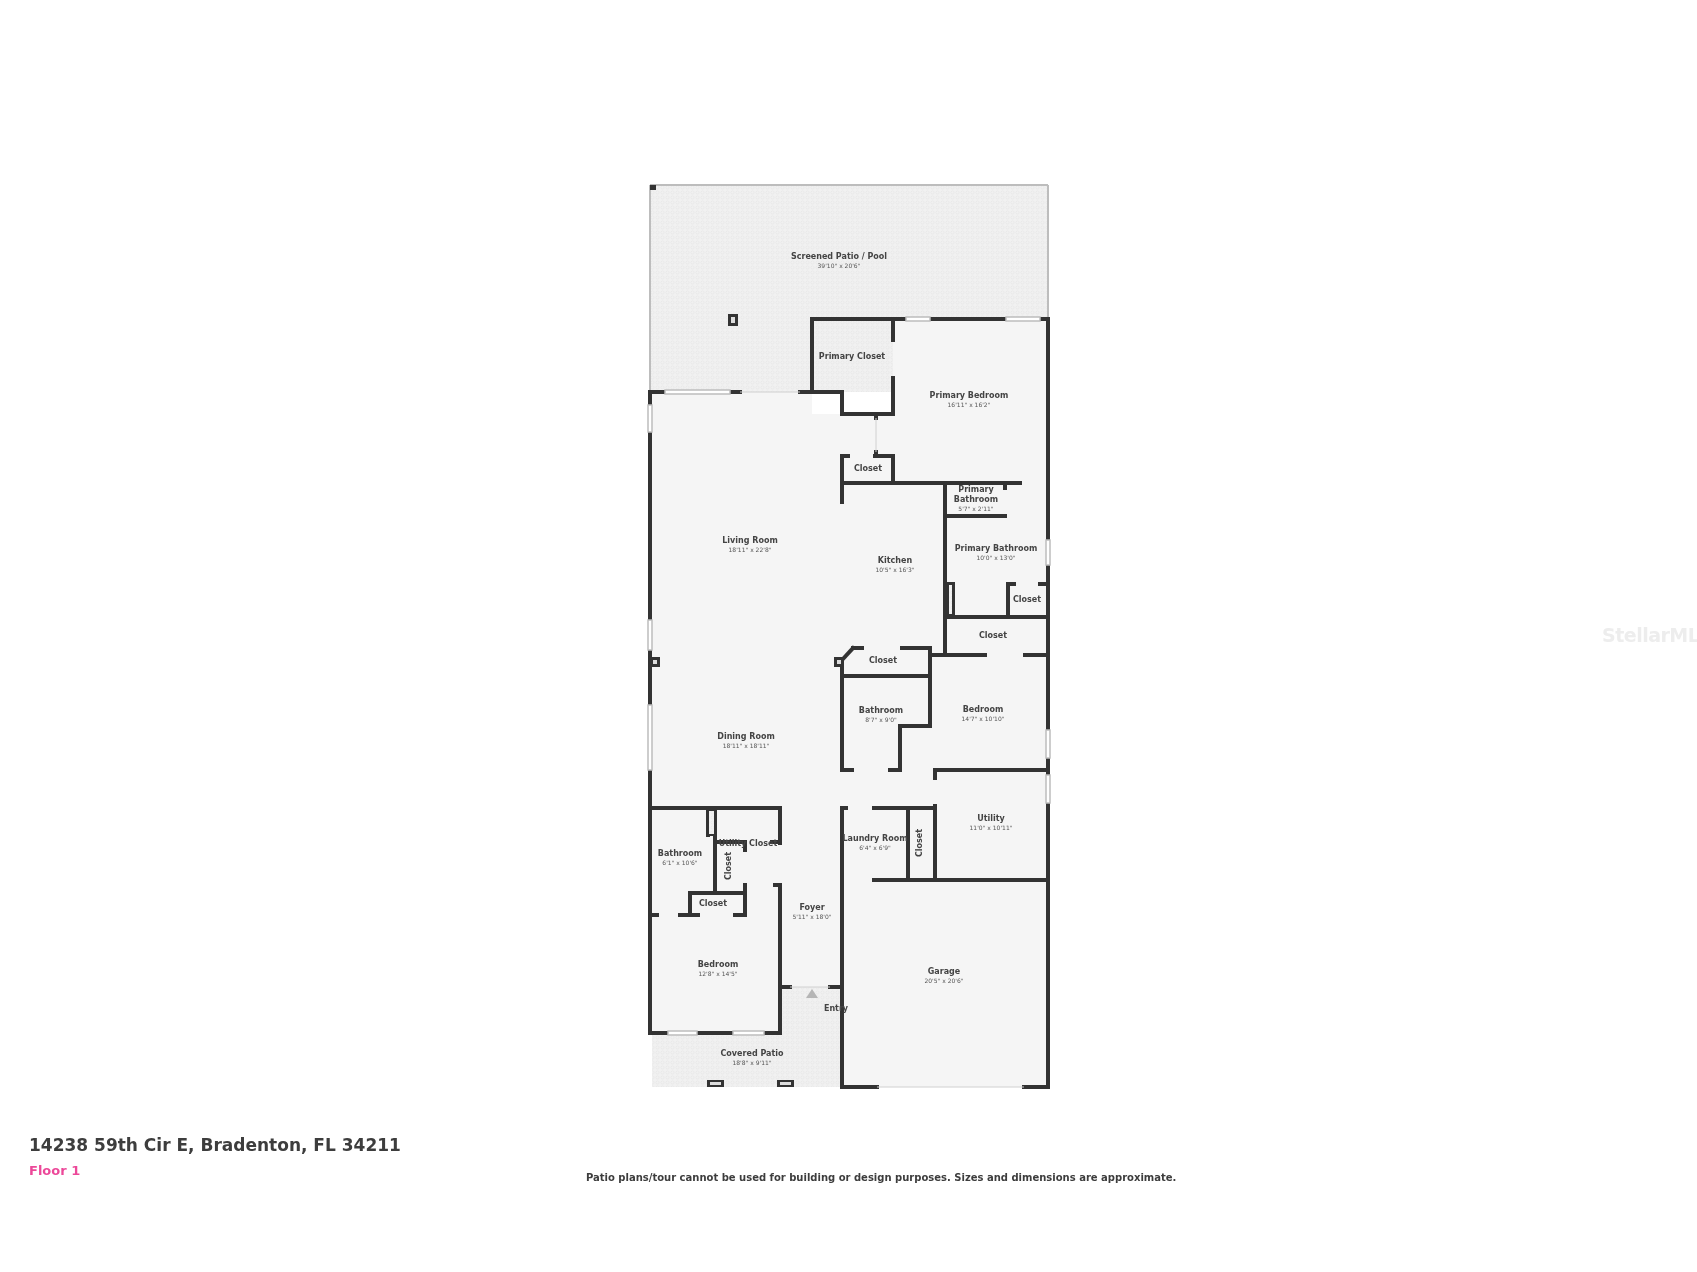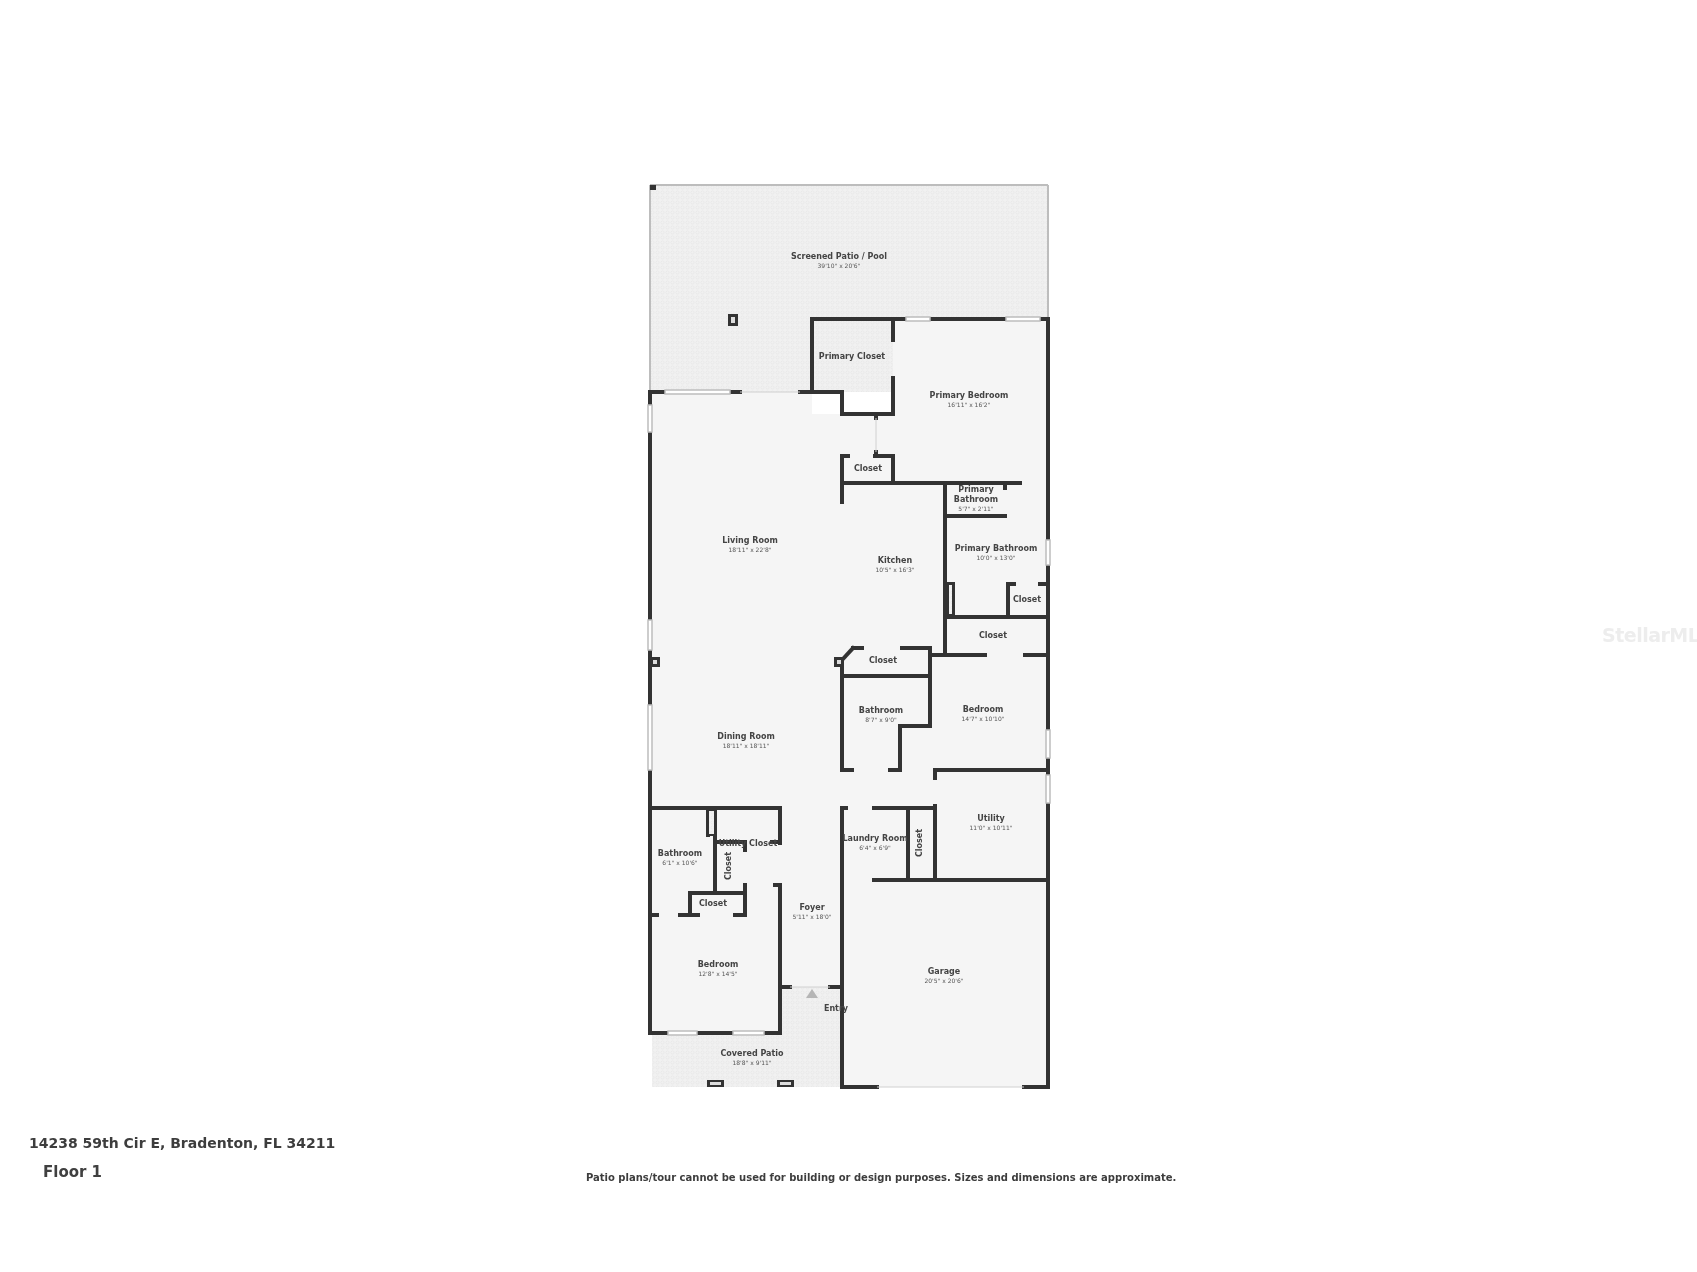--- a/index.html
+++ b/index.html
@@ -2,22 +2,22 @@
 <html><head>
 <meta charset="utf-8">
 <style>
   html, body { margin:0; padding:0; background:#ffffff; }
   body { width:1697px; height:1272px; position:relative; overflow:hidden; font-family:"DejaVu Sans", sans-serif; color:#3a3a3a; }
   #plan { position:absolute; left:0; top:0; width:1697px; height:1272px; }
   .room-label { position:absolute; text-align:center; transform:translate(-50%,-50%); white-space:nowrap; line-height:1.25; }
   .room-name { font-size:8px; font-weight:bold; color:#444; display:block; }
   .room-dim { font-size:6px; color:#555; display:block; }
   .vert { transform:translate(-50%,-50%) rotate(-90deg); }
-  .footer-address { position:absolute; left:29px; top:1135px; font-size:14px; font-weight:bold; color:#3d3d3d; }
-  .footer-floor { position:absolute; left:43px; top:1163px; font-size:15px; font-weight:bold; color:#404040; }
+  .footer-address { position:absolute; left:29px; top:1135px; font-size:17px; font-weight:bold; color:#3d3d3d; }
+  .footer-floor { position:absolute; left:29px; top:1163px; font-size:13px; font-weight:bold; color:#ec4899; }
   .footer-disclaimer { position:absolute; left:0; width:1697px; top:1172px; text-align:center; padding-left:0; font-size:10px; font-weight:bold; color:#3d3d3d; }
   .footer-disclaimer span { position:absolute; left:586px; }
   .watermark { position:absolute; left:1602px; top:624px; font-size:19px; font-weight:bold; color:#ededed; letter-spacing:-0.5px; }
   .entry-arrow { position:absolute; left:806px; top:989px; width:0; height:0; border-left:6px solid transparent; border-right:6px solid transparent; border-bottom:9px solid #b5b5b5; }
 </style>
 </head>
 <body>
 
 <svg id="plan" viewBox="0 0 1697 1272" xmlns="http://www.w3.org/2000/svg">
   <defs>

